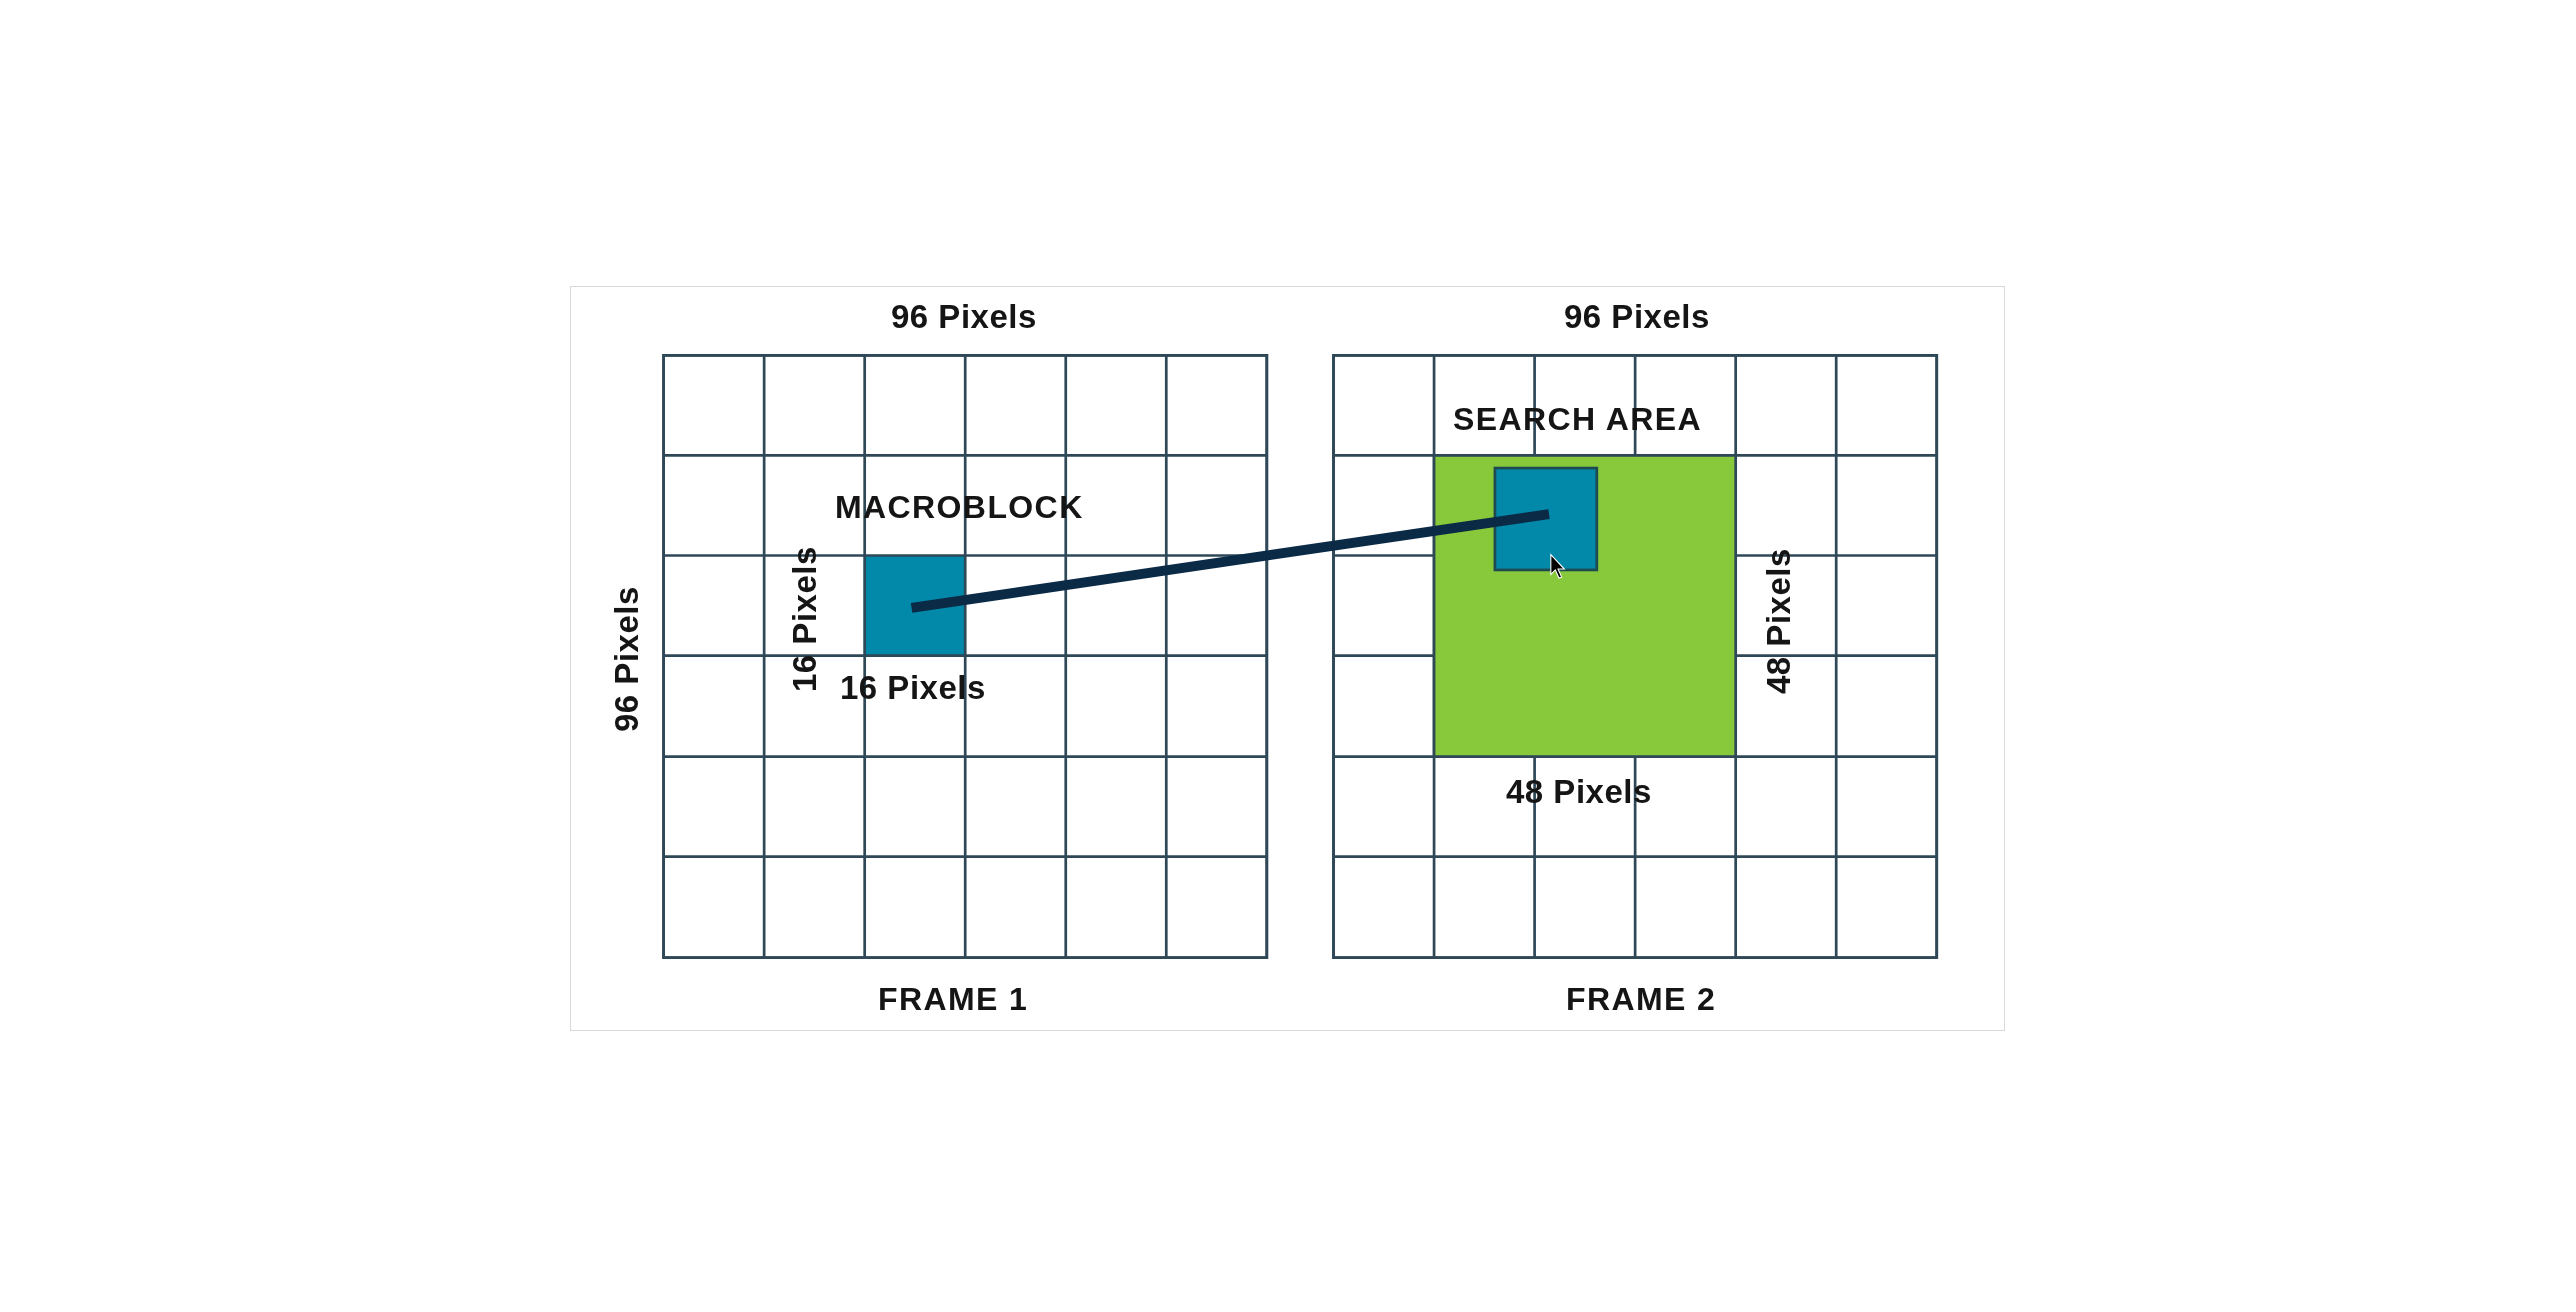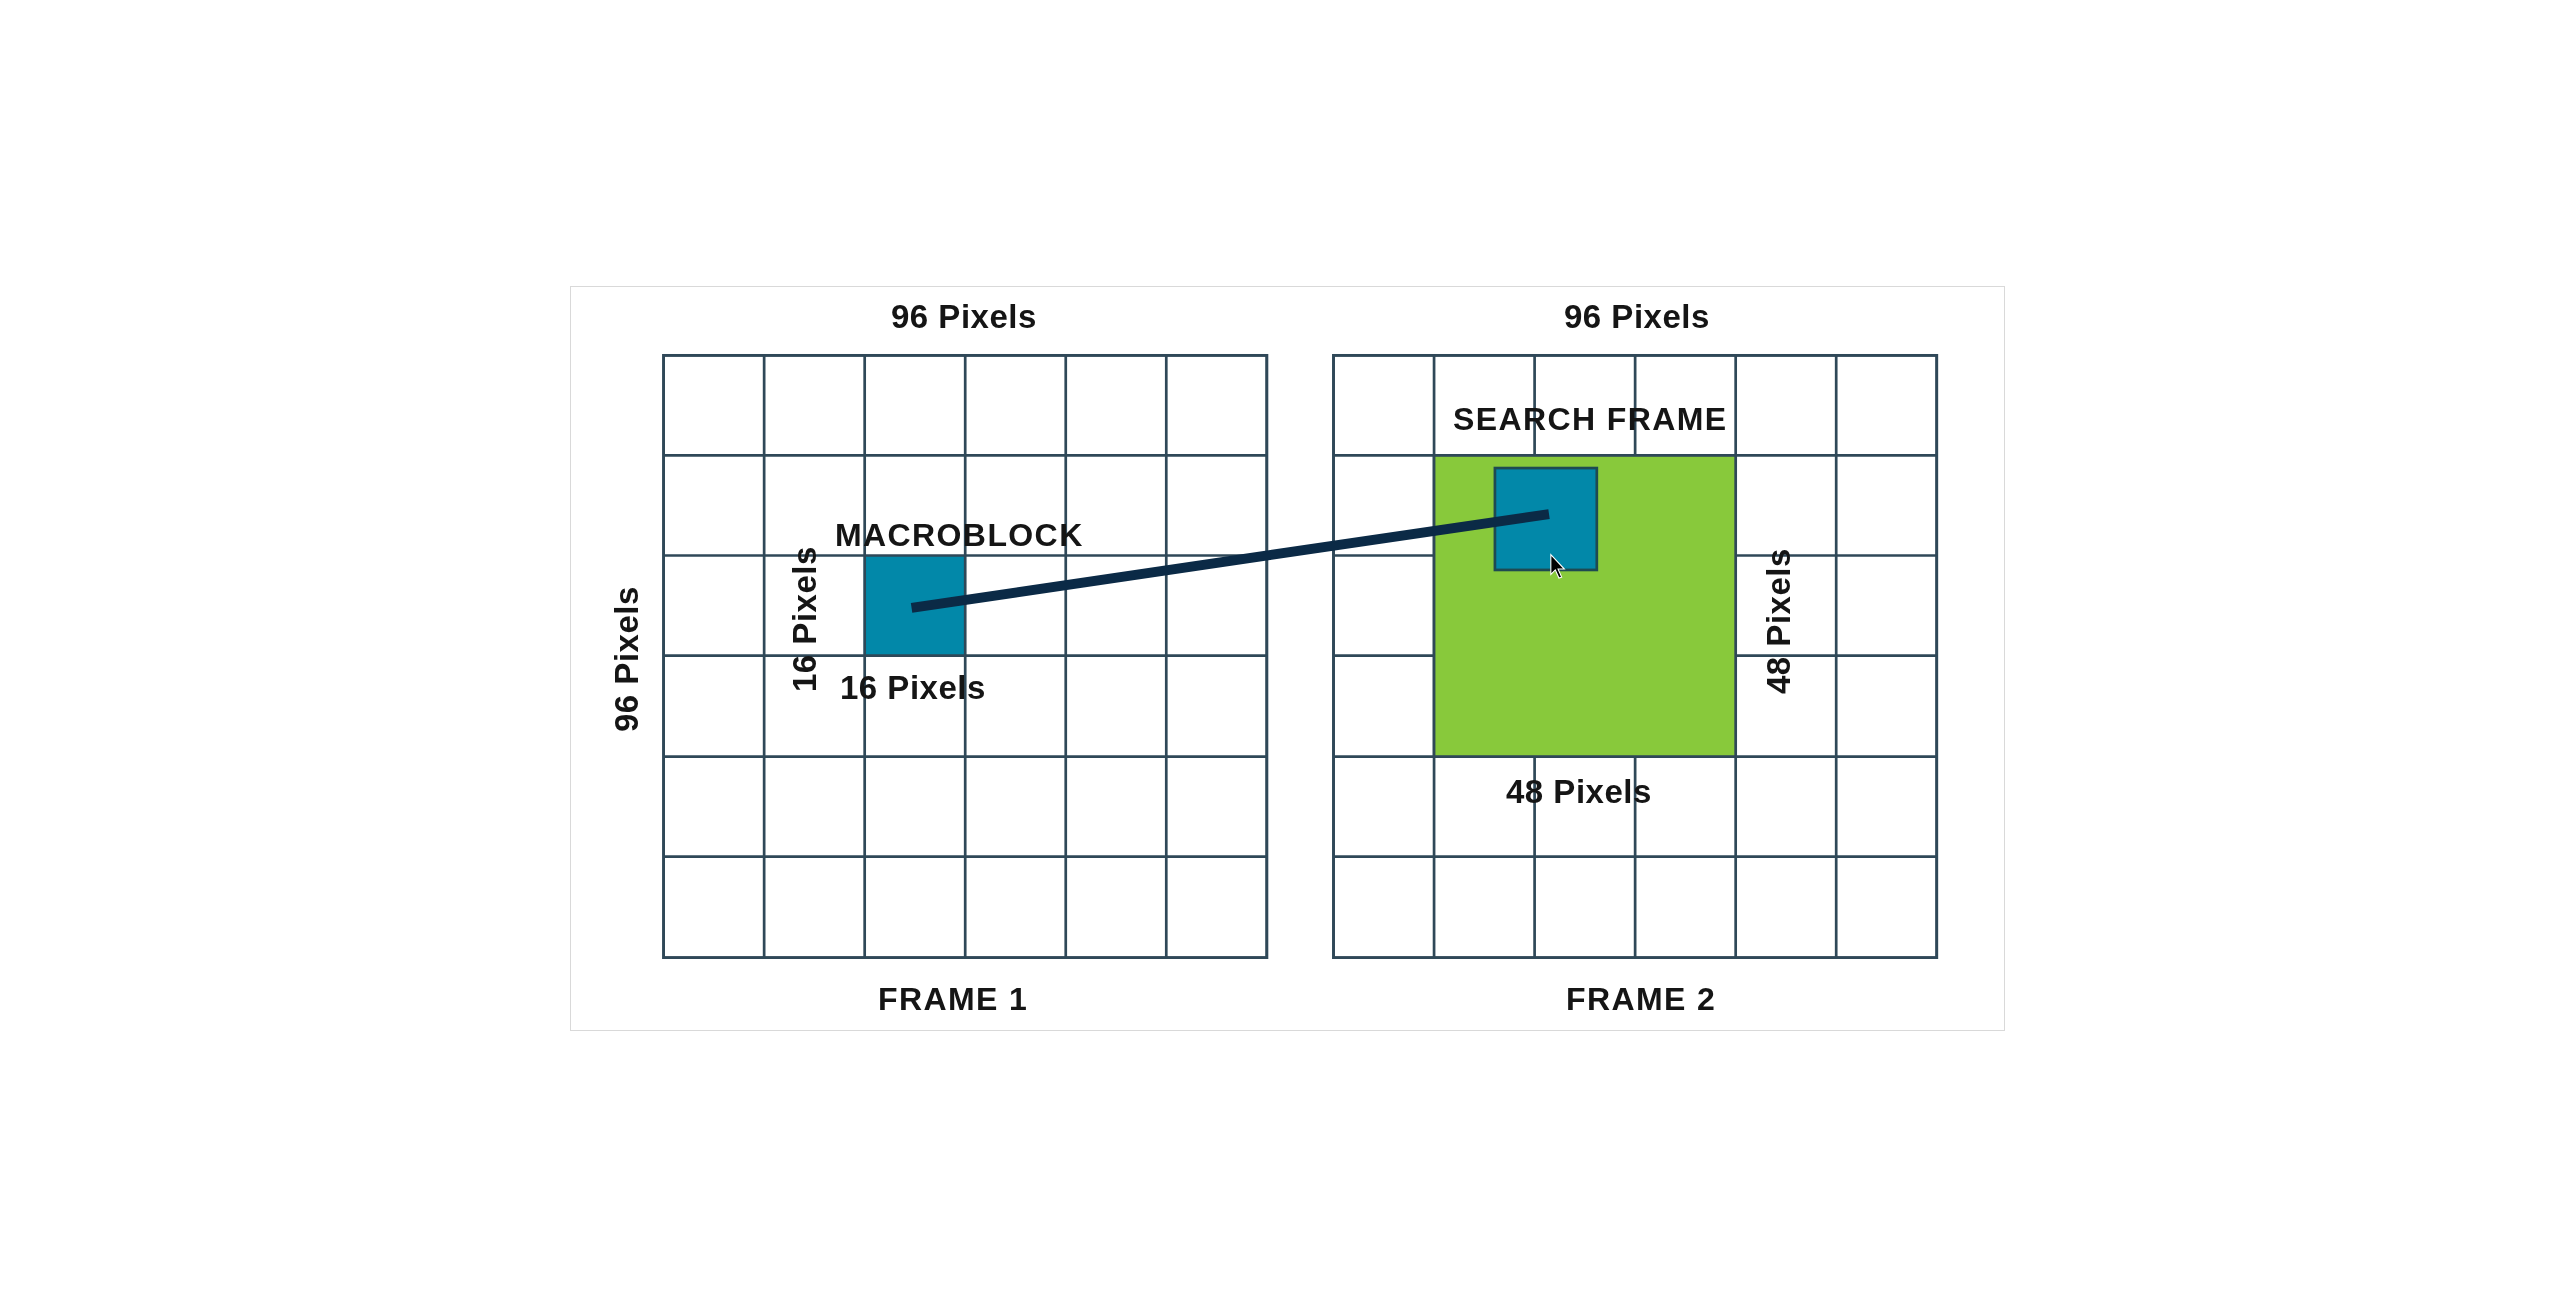--- a/index.html
+++ b/index.html
@@ -56,23 +56,23 @@
 
   <line x1="1011" y1="674" x2="1718" y2="570" stroke="#0b2a46" stroke-width="11" stroke-linecap="butt"></line>
 
   <g transform="translate(1720,615)">
     <path d="M0,0 L0,22 L5,17 L9,26 L12,25 L8,16 L15,16 Z" fill="#000000" stroke="#ffffff" stroke-width="1.2"></path>
   </g>
 </svg>
 
 <div class="lbl h" style="left:891px; top:300px;">96 Pixels</div>
 <div class="lbl h vert" style="left:610px; top:732px;">96 Pixels</div>
-<div class="lbl caps" style="left:835px; top:491px;margin-top:28px;">MACROBLOCK</div>
+<div class="lbl caps" style="left:835px; top:491px;">MACROBLOCK</div>
 <div class="lbl h vert" style="left:788px; top:692px;">16 Pixels</div>
 <div class="lbl h" style="left:840px; top:671px;">16 Pixels</div>
 <div class="lbl caps" style="left:878px; top:983px;">FRAME 1</div>
 
 <div class="lbl h" style="left:1564px; top:300px;">96 Pixels</div>
-<div class="lbl caps" style="left:1453px; top:403px;">SEARCH FRAME</div>
+<div class="lbl caps" style="left:1453px; top:403px;">SEARCH AREA</div>
 <div class="lbl h vert" style="left:1762px; top:694px;">48 Pixels</div>
 <div class="lbl h" style="left:1506px; top:775px;">48 Pixels</div>
 <div class="lbl caps" style="left:1566px; top:983px;text-align:right;">FRAME 2</div>
 
 
 </body></html>

